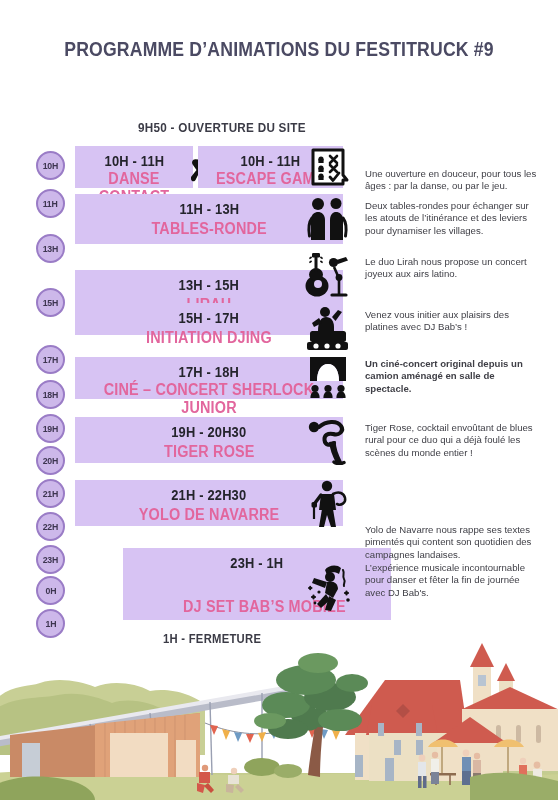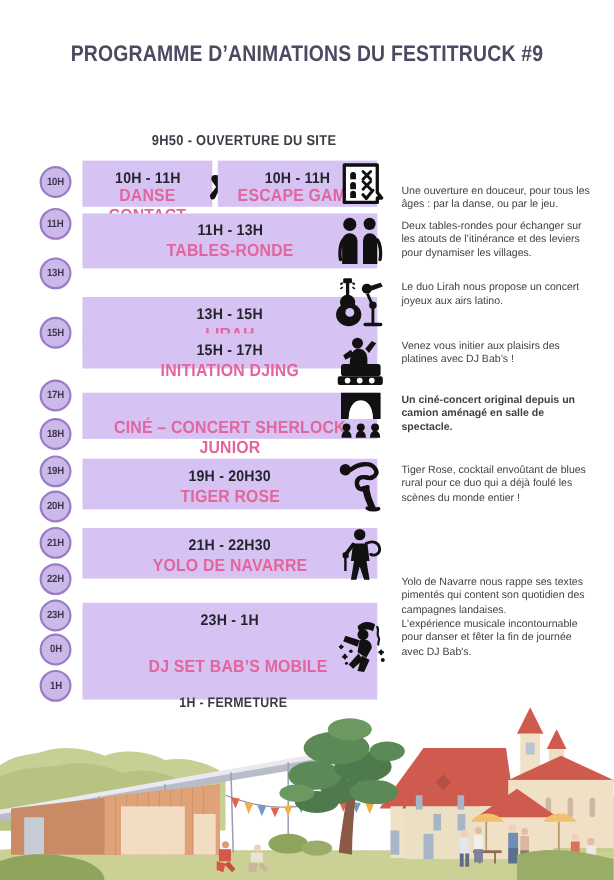--- a/index.html
+++ b/index.html
@@ -199,20 +199,21 @@
     <path d="M30 14 L36 7 L40 9 L33.5 18 Z" fill="#111"></path>
     <path d="M17 15 L10 20 L12 24 L20 20 Z" fill="#111"></path>
     <rect x="8" y="28" width="36" height="11" rx="2.5" fill="#111"></rect>
     <rect x="5" y="39" width="41" height="8" rx="2" fill="#111"></rect>
     <circle cx="14" cy="43" r="2.6" fill="#fff"></circle>
     <circle cx="25" cy="43" r="2.6" fill="#fff"></circle>
     <circle cx="36" cy="43" r="2.6" fill="#fff"></circle>
   </svg>
 
   <div class="bar full" style="top:357px;height:42px;">
+    <div class="times"><span>17H - 18H</span></div>
     <div class="name lower"><span>CINÉ – CONCERT SHERLOCK JUNIOR</span></div>
   </div>
   <svg class="icon" style="left:305px;top:355px;" width="46" height="44" viewBox="0 0 46 44">
     <path d="M5 2 H41 V26 H34 C34 16 30 9 23 9 C16 9 12 16 12 26 H5 Z" fill="#111"></path>
     <path d="M12 26 C12 16 16 9 23 9 C30 9 34 16 34 26 Z" fill="#fff"></path>
     <circle cx="10" cy="33.5" r="3.6" fill="#111"></circle>
       <path d="M5.4 43 C5.4 38.5 7.4 36.6 10 36.6 C12.6 36.6 14.6 38.5 14.6 43 Z" fill="#111"></path>
     <circle cx="23" cy="33.5" r="3.6" fill="#111"></circle>
       <path d="M18.4 43 C18.4 38.5 20.4 36.6 23 36.6 C25.6 36.6 27.6 38.5 27.6 43 Z" fill="#111"></path>
     <circle cx="36" cy="33.5" r="3.6" fill="#111"></circle>
@@ -238,21 +239,21 @@
   <svg class="icon" style="left:308px;top:477px;" width="44" height="52" viewBox="0 0 44 52">
     <circle cx="19" cy="9" r="5.2" fill="#111"></circle>
     <path d="M13 17 L26 17 L28 33 L11 33 Z" fill="#111"></path>
     <path d="M14 32 L11 50 L16 50 L19 38 L23 50 L28 50 L25 32 Z" fill="#111"></path>
     <path d="M25 17 C31 14 36 16 37 21 C38 26 33 29 29 27" stroke="#111" stroke-width="2.6" fill="none" stroke-linecap="round"></path>
     <path d="M13 18 L7 26" stroke="#111" stroke-width="3.4" stroke-linecap="round"></path>
     <rect x="3.5" y="25" width="5.5" height="5.5" rx="1.5" fill="#111"></rect>
     <path d="M6 30 L6 42" stroke="#111" stroke-width="2.2"></path>
   </svg>
 
-  <div class="bar full" style="top:548px;height:88px;">
+  <div class="bar full" style="top:548px;height:72px;margin-left:48px;">
     <div class="times"><span>23H - 1H</span></div>
     <div class="name deep"><span>DJ SET BAB’S MOBILE</span></div>
   </div>
   <svg class="icon" style="left:303px;top:560px;" width="52" height="52" viewBox="0 0 52 52">
     <path d="M22 10 C25 5 34 4 38 8 L36 14 C32 11 26 12 24 15 Z" fill="#111"></path>
     <circle cx="27" cy="17" r="5" fill="#111"></circle>
     <path d="M24 22 C30 20 35 23 35 29 L30 38 L22 33 Z" fill="#111"></path>
     <path d="M26 36 L22 50 L28 51 L33 40 Z" fill="#111"></path>
     <path d="M23 34 L14 44 L18 48 L27 40 Z" fill="#111"></path>
     <path d="M24 22 L11 18 L9 23 L22 28 Z" fill="#111"></path>

